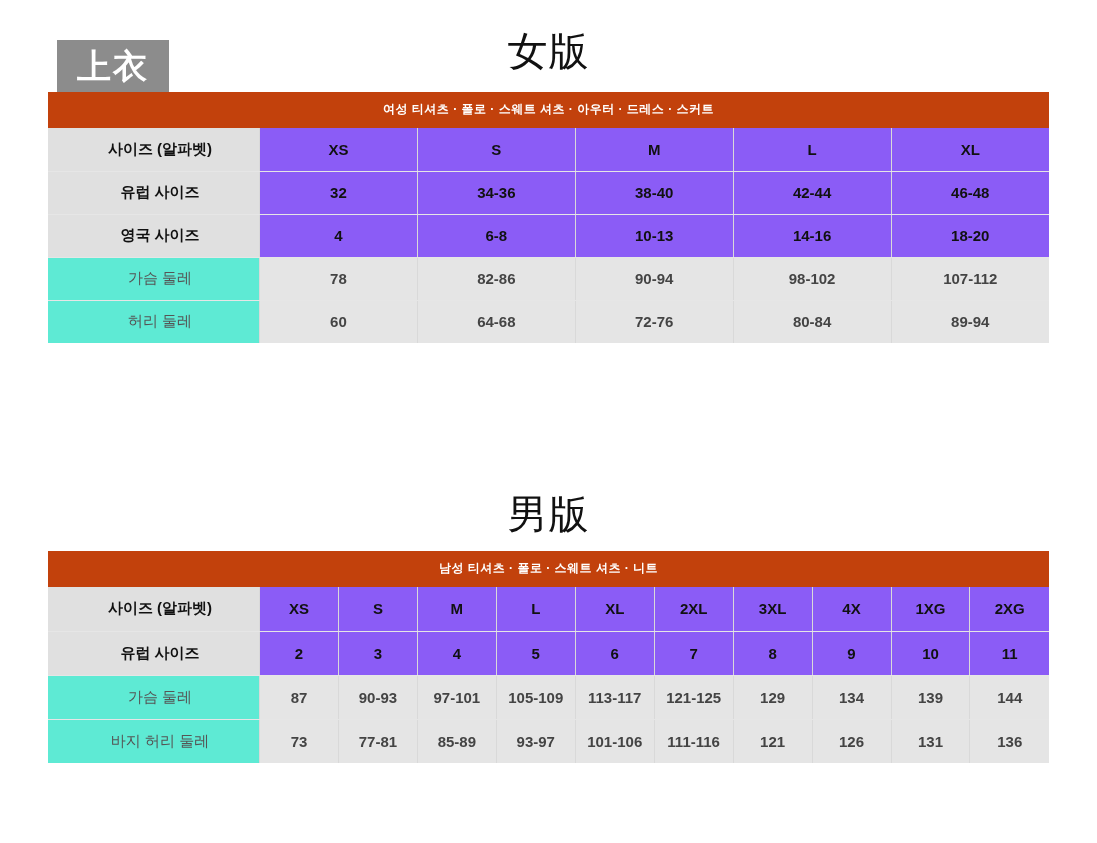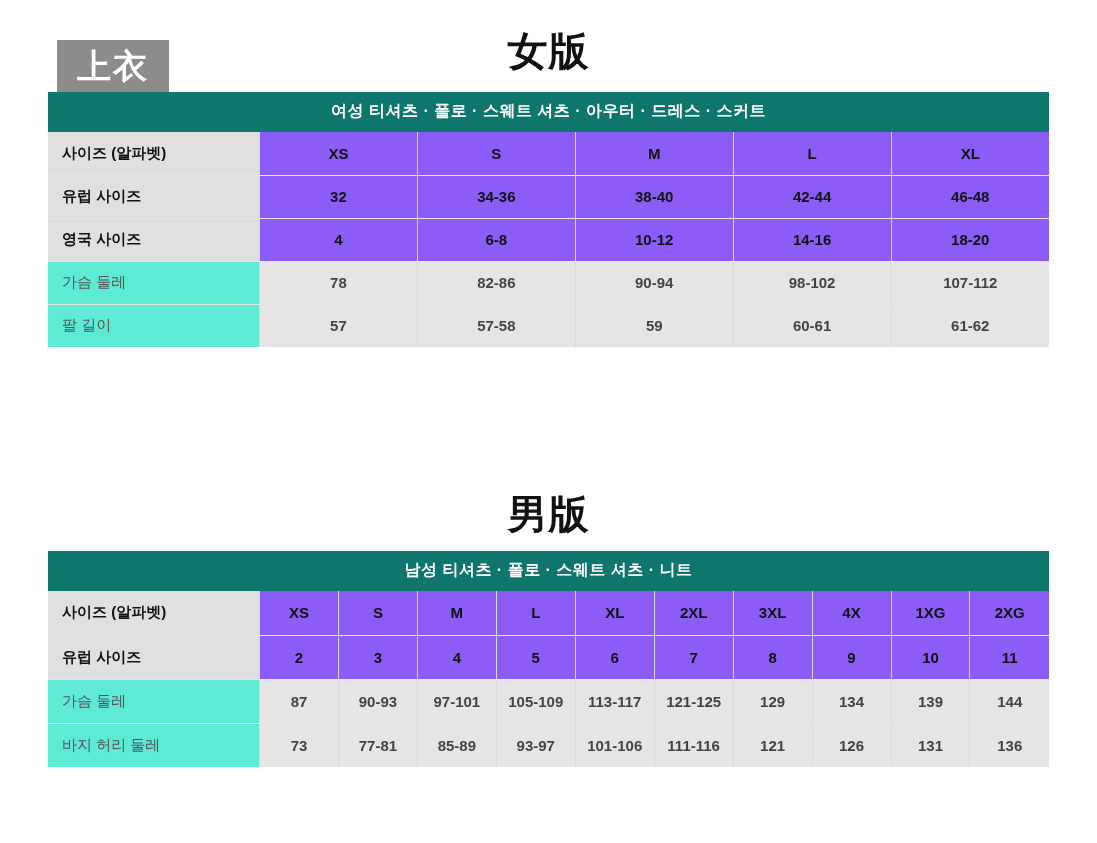--- a/index.html
+++ b/index.html
@@ -28,21 +28,21 @@
     letter-spacing: 2px;
     padding: 9px 20px 12px 20px;
     line-height: 1;
     margin-top: 18px;
   }
 
   
   .section-title {
     text-align: center;
     font-size: 40px;
-    font-weight: bold;
+    font-weight: normal;
     letter-spacing: 1px;
     color: #111111;
   }
   #title-women {
     position: absolute;
     left: 0;
     right: 0;
     top: 24px;
   }
   #title-men {
@@ -55,24 +55,24 @@
   
   .table-block {
     position: absolute;
     left: 48px;
     width: 1001px;
   }
   #block-women { top: 92px; }
   #block-men   { top: 551px; }
 
   .table-header {
-    background: #0f766e;
+    background: #c2410c;
     color: #ffffff;
     text-align: center;
-    font-size: 16px;
+    font-size: 12px;
     font-weight: bold;
     letter-spacing: 0.5px;
     padding: 9px 0 10px 0;
   }
 
   table.sizes {
     width: 100%;
     border-collapse: collapse;
     table-layout: fixed;
   }
@@ -81,21 +81,21 @@
     vertical-align: middle;
     font-size: 15px;
     border-right: 1px solid #d9d9d9;
     border-bottom: 1px solid #e6e6e6;
   }
   table.sizes td:last-child { border-right: none; }
   table.sizes tr:last-child td { border-bottom: none; }
 
   
   table.sizes td.rowlabel {
-    text-align: left;
+    text-align: center;
     padding-left: 14px;
     width: 196px;
     border-right: 1px solid #d9d9d9;
   }
   #block-men table.sizes td.rowlabel { width: 196px; }
 
   
   tr.shaded td { background: #8b5cf6; font-weight: bold; color: #111111; }
   tr.shaded td.rowlabel { background: #e0e0e0; }
 
@@ -130,39 +130,39 @@
           <td>32</td>
           <td>34-36</td>
           <td>38-40</td>
           <td>42-44</td>
           <td>46-48</td>
         </tr>
         <tr class="shaded">
           <td class="rowlabel">영국 사이즈</td>
           <td>4</td>
           <td>6-8</td>
-          <td>10-12</td>
+          <td>10-13</td>
           <td>14-16</td>
           <td>18-20</td>
         </tr>
         <tr class="plain">
           <td class="rowlabel">가슴 둘레</td>
           <td>78</td>
           <td>82-86</td>
           <td>90-94</td>
           <td>98-102</td>
           <td>107-112</td>
         </tr>
         <tr class="plain">
-          <td class="rowlabel">팔 길이</td>
-          <td>57</td>
-          <td>57-58</td>
-          <td>59</td>
-          <td>60-61</td>
-          <td>61-62</td>
+          <td class="rowlabel">허리 둘레</td>
+          <td>60</td>
+          <td>64-68</td>
+          <td>72-76</td>
+          <td>80-84</td>
+          <td>89-94</td>
         </tr>
       </tbody>
   </table>
 </div>
 
 <div class="section-title" id="title-men">男版</div>
 
 <div class="table-block" id="block-men">
   <div class="table-header">남성 티셔츠 · 폴로 · 스웨트 셔츠 · 니트</div>
   <table class="sizes">

